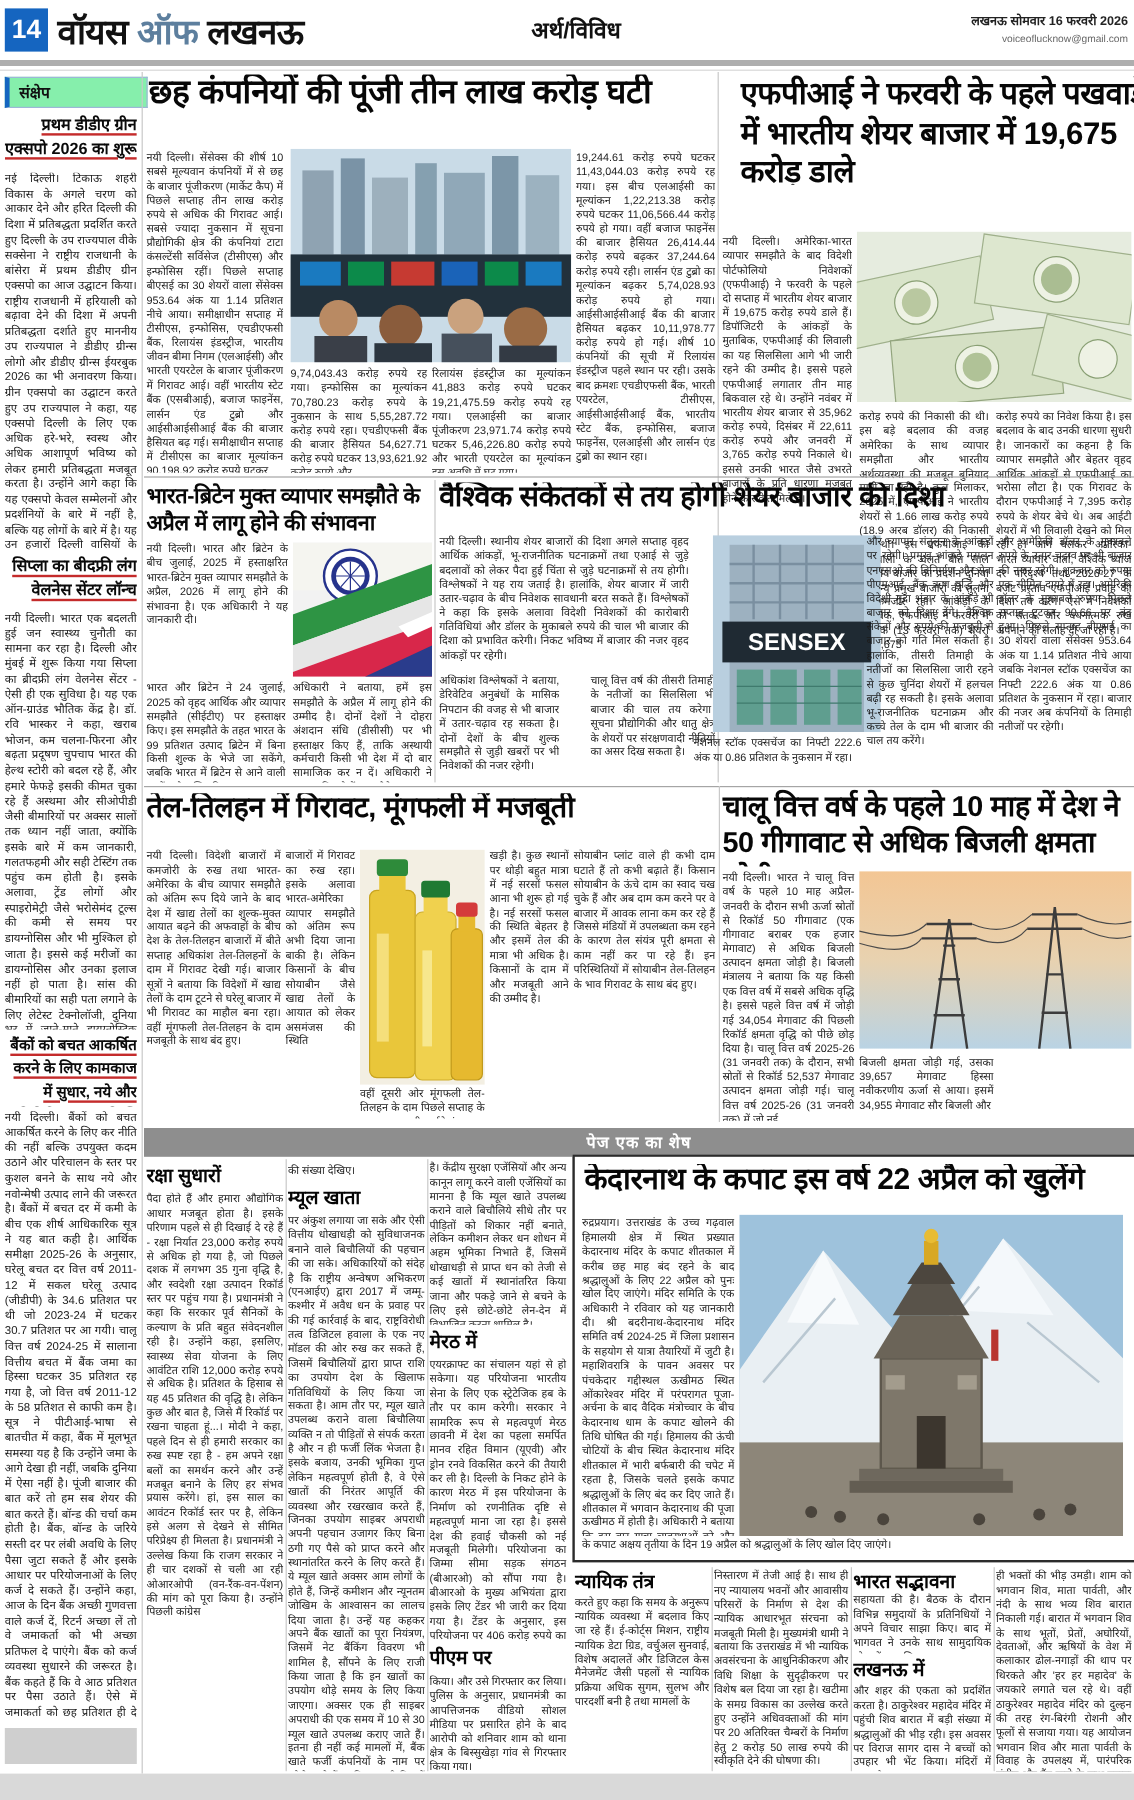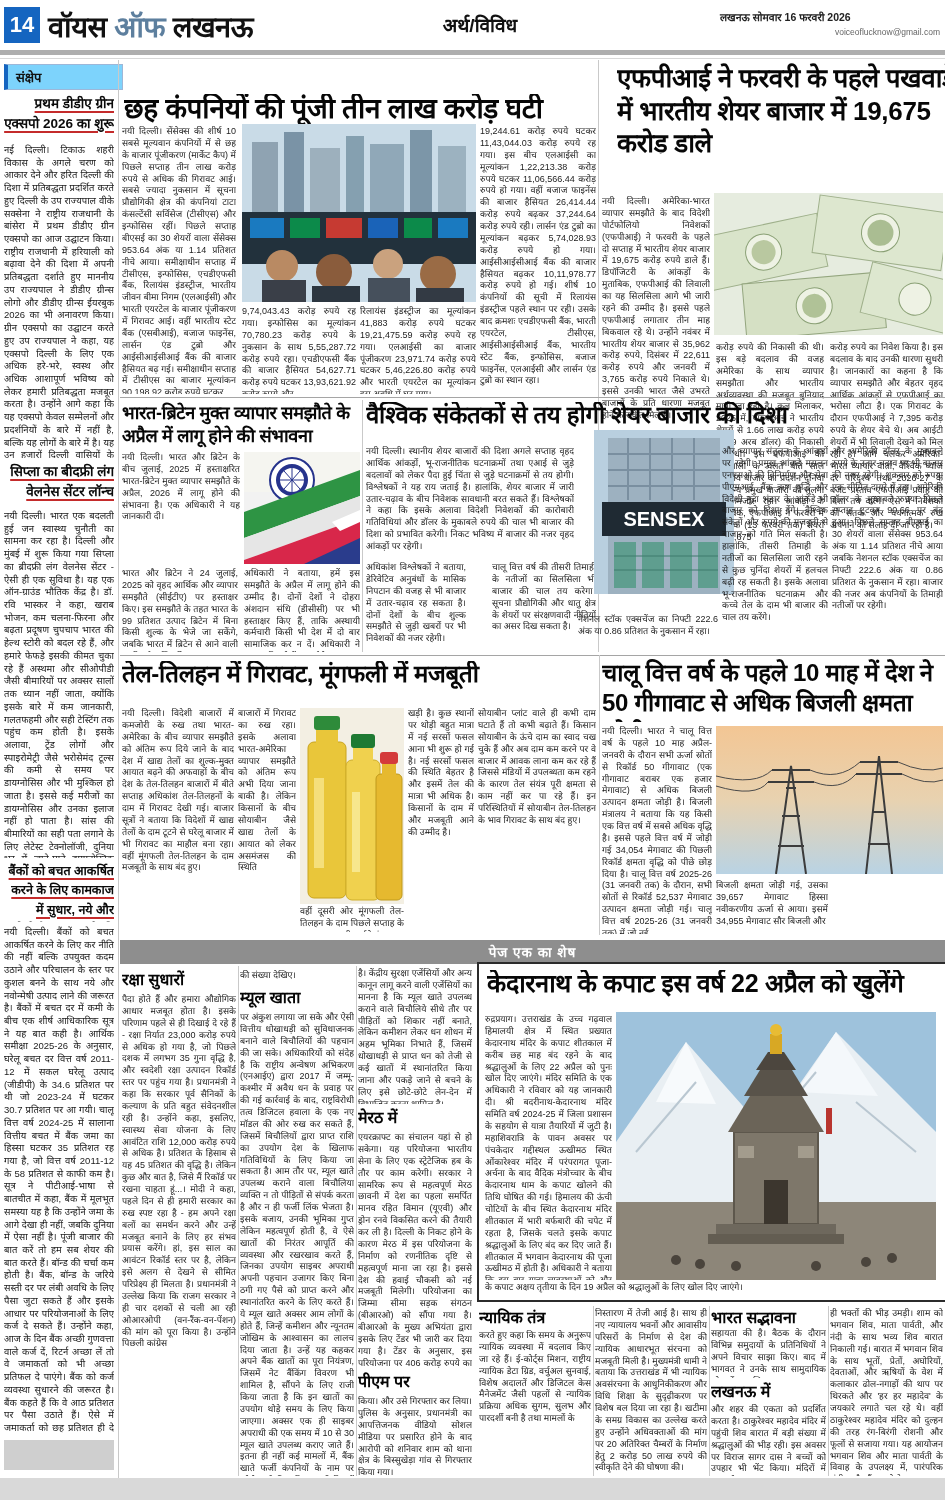--- a/index.html
+++ b/index.html
@@ -13,24 +13,24 @@
   .sb-hd{font-size:13.5px;font-weight:800;line-height:1.5;color:#0a0a0a;overflow:hidden;
          text-decoration:underline;text-decoration-color:#c42b2b;text-decoration-thickness:2px;text-underline-offset:3px;text-align:right;}
   .sec-hd{font-size:16px;font-weight:800;color:#050505;overflow:hidden;white-space:nowrap;}
   .vline{position:absolute;width:1px;background:#c9c9c9;}
   .hline{position:absolute;height:1px;background:#a5a5a5;}
   .band{background:#8e8e8e;color:#fff;font-weight:800;font-size:13.5px;display:flex;align-items:center;justify-content:center;letter-spacing:1px;}
   .kbox{border:2px solid #2b2b2b;background:#fff;padding-left:40px;}
   .graybox{background:#cfcfcf;}
   .masthead{font-size:29px;font-weight:800;letter-spacing:-0.5px;white-space:nowrap;}
   .pagenum{background:#1565c0;color:#fff;font-weight:800;font-size:22px;display:flex;align-items:center;justify-content:center;text-align:right;}
-  .dateline{font-size:10.5px;font-weight:700;color:#222;}
+  .dateline{font-size:10.5px;font-weight:700;text-align:right;color:#222;}
   .email{font-size:8.5px;text-align:right;color:#666;}
   .sankshep{border:1px solid #9db7d8;border-left:4px solid #1565c0;font-size:13px;font-weight:800;
-            display:flex;align-items:center;padding-left:8px;background:#7dd3fc;}
+            display:flex;align-items:center;padding-left:8px;background:#86efac;}
   svg{display:block;}
 </style>
 </head>
 <body>
 
 <div class="page">
 
   <div class="abs pagenum" style="left:4px;top:7px;width:36px;height:36px;">14</div>
   <div class="abs masthead" style="left:48px;top:6px;height:40px;">
     <span>वॉयस</span>
@@ -46,21 +46,21 @@
   <div class="abs sankshep" style="left:4px;top:64px;width:106px;height:24px;">संक्षेप</div>
   <div class="abs sb-hd" style="left:4px;top:94px;width:110px;height:46px;">प्रथम डीडीए ग्रीन एक्सपो 2026 का शुरू</div>
   <div class="abs bt bt9" style="left:4px;top:144px;width:110px;height:314px;">नई दिल्ली। टिकाऊ शहरी विकास के अगले चरण को आकार देने और हरित दिल्ली की दिशा में प्रतिबद्धता प्रदर्शित करते हुए दिल्ली के उप राज्यपाल वीके सक्सेना ने राष्ट्रीय राजधानी के बांसेरा में प्रथम डीडीए ग्रीन एक्सपो का आज उद्घाटन किया। राष्ट्रीय राजधानी में हरियाली को बढ़ावा देने की दिशा में अपनी प्रतिबद्धता दर्शाते हुए माननीय उप राज्यपाल ने डीडीए ग्रीन्स लोगो और डीडीए ग्रीन्स ईयरबुक 2026 का भी अनावरण किया। ग्रीन एक्सपो का उद्घाटन करते हुए उप राज्यपाल ने कहा, यह एक्सपो दिल्ली के लिए एक अधिक हरे-भरे, स्वस्थ और अधिक आशापूर्ण भविष्य को लेकर हमारी प्रतिबद्धता मजबूत करता है। उन्होंने आगे कहा कि यह एक्सपो केवल सम्मेलनों और प्रदर्शनियों के बारे में नहीं है, बल्कि यह लोगों के बारे में है। यह उन हजारों दिल्ली वासियों के लिए सम्मान का प्रतीक है जो अपने घरों के बाहर छोटे छोटे हरे-भरे क्षेत्रों का पोषण करते हैं, अपने बच्चों को स्थानीय पक्षियों के बारे में शिक्षा देते हैं, पौधे लगाते हैं और उनकी देखभाल करते हैं। वे हमारे पर्यावरण की यात्रा के प्रतिदिन के होंगे हैं।</div>
   <div class="abs sb-hd" style="left:4px;top:462px;width:110px;height:44px;">सिप्ला का बीदफ्री लंग वेलनेस सेंटर लॉन्च</div>
   <div class="abs bt bt9" style="left:4px;top:510px;width:110px;height:348px;">नयी दिल्ली। भारत एक बदलती हुई जन स्वास्थ्य चुनौती का सामना कर रहा है। दिल्ली और मुंबई में शुरू किया गया सिप्ला का ब्रीदफ्री लंग वेलनेस सेंटर - ऐसी ही एक सुविधा है। यह एक ऑन-ग्राउंड भौतिक केंद्र है। डॉ. रवि भास्कर ने कहा, खराब भोजन, कम चलना-फिरना और बढ़ता प्रदूषण चुपचाप भारत की हेल्थ स्टोरी को बदल रहे हैं, और हमारे फेफड़े इसकी कीमत चुका रहे हैं अस्थमा और सीओपीडी जैसी बीमारियों पर अक्सर सालों तक ध्यान नहीं जाता, क्योंकि इसके बारे में कम जानकारी, गलतफहमी और सही टेस्टिंग तक पहुंच कम होती है। इसके अलावा, ट्रेंड लोगों और स्पाइरोमेट्री जैसे भरोसेमंद टूल्स की कमी से समय पर डायग्नोसिस और भी मुश्किल हो जाता है। इससे कई मरीजों का डायग्नोसिस और उनका इलाज नहीं हो पाता है। सांस की बीमारियों का सही पता लगाने के लिए लेटेस्ट टेक्नोलॉजी, दुनिया भर में जाने-माने डायग्नोस्टिक प्रोटोकॉल और बहुत ट्रेंड टेक्नीशियन की टीम को एक साथ लाकर, ब्रीदफ्री लंग वेलनेस सेंटर जैसी सुविधाएं सही दिशा में एक कदम हैं। इस अंतर को पाटने के लिए, देखभाल के नए मॉडल उभरने लगे हैं।</div>
   <div class="abs sb-hd" style="left:4px;top:862px;width:110px;height:60px;font-size:12.5px;line-height:1.55;">बैंकों को बचत आकर्षित करने के लिए कामकाज में सुधार, नये और नवोन्मेषी उत्पाद लाने की जरूरत</div>
   <div class="abs bt bt9" style="left:4px;top:926px;width:110px;height:508px;">नयी दिल्ली। बैंकों को बचत आकर्षित करने के लिए कर नीति की नहीं बल्कि उपयुक्त कदम उठाने और परिचालन के स्तर पर कुशल बनने के साथ नये और नवोन्मेषी उत्पाद लाने की जरूरत है। बैंकों में बचत दर में कमी के बीच एक शीर्ष आधिकारिक सूत्र ने यह बात कही है। आर्थिक समीक्षा 2025-26 के अनुसार, घरेलू बचत दर वित्त वर्ष 2011-12 में सकल घरेलू उत्पाद (जीडीपी) के 34.6 प्रतिशत पर थी जो 2023-24 में घटकर 30.7 प्रतिशत पर आ गयी। चालू वित्त वर्ष 2024-25 में सालाना वित्तीय बचत में बैंक जमा का हिस्सा घटकर 35 प्रतिशत रह गया है, जो वित्त वर्ष 2011-12 के 58 प्रतिशत से काफी कम है। सूत्र ने पीटीआई-भाषा से बातचीत में कहा, बैंक में मूलभूत समस्या यह है कि उन्होंने जमा के आगे देखा ही नहीं, जबकि दुनिया में ऐसा नहीं है। पूंजी बाजार की बात करें तो हम सब शेयर की बात करते हैं। बॉन्ड की चर्चा कम होती है। बैंक, बॉन्ड के जरिये सस्ती दर पर लंबी अवधि के लिए पैसा जुटा सकते हैं और इसके आधार पर परियोजनाओं के लिए कर्ज दे सकते हैं। उन्होंने कहा, आज के दिन बैंक अच्छी गुणवत्ता वाले कर्ज दें, रिटर्न अच्छा लें तो वे जमाकर्ता को भी अच्छा प्रतिफल दे पाएंगे। बैंक को कर्ज व्यवस्था सुधारने की जरूरत है। बैंक कहते हैं कि वे आठ प्रतिशत पर पैसा उठाते हैं। ऐसे में जमाकर्ता को छह प्रतिशत ही दे पाते हैं क्योंकि दो प्रतिशत हमारी लागत है। बैंक प्रौद्योगिकी का उपयोग कर, परिचालन स्तर पर कुशलता बढ़ाकर, गैर-जरूरी खर्च को कम कर दो प्रतिशत की अपनी लागत को कम करके ग्राहक को अधिक ब्याज दे सकते हैं। बचत दर में कमी के बीच इसे आकर्षक बनाने के बारे में पूछे जाने पर आधिकारिक सूत्र ने कहा, कर नीति का मकसद अब बचत के लिए लोगों को प्रोत्साहित करना नहीं है।</div>
   <div class="abs graybox" style="left:4px;top:1440px;width:110px;height:30px;"></div>
   <div class="vline" style="left:118px;top:60px;height:1418px;"></div>
 
-  <div class="abs hd nowrap" style="left:124px;top:62px;width:470px;height:58px;font-size:28px;margin-top:32px;">छह कंपनियों की पूंजी तीन लाख करोड़ घटी</div>
+  <div class="abs hd nowrap" style="left:124px;top:62px;width:470px;height:58px;font-size:28px;">छह कंपनियों की पूंजी तीन लाख करोड़ घटी</div>
   <div class="abs bt" style="left:122px;top:126px;width:114px;height:268px;">नयी दिल्ली। सेंसेक्स की शीर्ष 10 सबसे मूल्यवान कंपनियों में से छह के बाजार पूंजीकरण (मार्केट कैप) में पिछले सप्ताह तीन लाख करोड़ रुपये से अधिक की गिरावट आई। सबसे ज्यादा नुकसान में सूचना प्रौद्योगिकी क्षेत्र की कंपनियां टाटा कंसल्टेंसी सर्विसेज (टीसीएस) और इन्फोसिस रहीं। पिछले सप्ताह बीएसई का 30 शेयरों वाला सेंसेक्स 953.64 अंक या 1.14 प्रतिशत नीचे आया। समीक्षाधीन सप्ताह में टीसीएस, इन्फोसिस, एचडीएफसी बैंक, रिलायंस इंडस्ट्रीज, भारतीय जीवन बीमा निगम (एलआईसी) और भारती एयरटेल के बाजार पूंजीकरण में गिरावट आई। वहीं भारतीय स्टेट बैंक (एसबीआई), बजाज फाइनेंस, लार्सन एंड टुब्रो और आईसीआईसीआई बैंक की बाजार हैसियत बढ़ गई। समीक्षाधीन सप्ताह में टीसीएस का बाजार मूल्यांकन 90,198.92 करोड़ रुपये घटकर</div>
 
   <div class="abs" style="left:242px;top:124px;width:234px;height:178px;">
     <svg width="234" height="178" viewBox="0 0 234 178">
       <rect width="234" height="178" fill="#c9dbe7"></rect>
       <rect x="10" y="18" width="26" height="70" fill="#8fa3b2"></rect>
         <rect x="42" y="8" width="20" height="80" fill="#7a93a6"></rect>
       <rect x="68" y="24" width="30" height="64" fill="#9db0bd"></rect>
         <rect x="104" y="12" width="18" height="76" fill="#85a0b0"></rect>
       <rect x="128" y="20" width="34" height="68" fill="#90a8b8"></rect>
@@ -148,21 +148,21 @@
 
   <div class="abs bt" style="left:122px;top:568px;width:116px;height:84px;">भारत और ब्रिटेन ने 24 जुलाई, 2025 को वृहद आर्थिक और व्यापार समझौते (सीईटीए) पर हस्ताक्षर किए। इस समझौते के तहत भारत के 99 प्रतिशत उत्पाद ब्रिटेन में बिना किसी शुल्क के भेजे जा सकेंगे, जबकि भारत में ब्रिटेन से आने वाली कारों और व्हिस्की पर कम शुल्क लगेगा।</div>
   <div class="abs bt" style="left:244px;top:568px;width:116px;height:84px;">अधिकारी ने बताया, हमें इस समझौते के अप्रैल में लागू होने की उम्मीद है। दोनों देशों ने दोहरा अंशदान संधि (डीसीसी) पर भी हस्ताक्षर किए हैं, ताकि अस्थायी कर्मचारी किसी भी देश में दो बार सामाजिक कर न दें। अधिकारी ने बताया कि दोनों समझौते एक साथ लागू किए जा सकते हैं।</div>
 
   <div class="vline" style="left:362px;top:400px;height:252px;"></div>
   <div class="abs hd nowrap" style="left:366px;top:402px;width:577px;height:40px;font-size:24px;">वैश्विक संकेतकों से तय होगी शेयर बाजार की दिशा</div>
   <div class="abs bt" style="left:366px;top:446px;width:208px;height:114px;">नयी दिल्ली। स्थानीय शेयर बाजारों की दिशा अगले सप्ताह वृहद आर्थिक आंकड़ों, भू-राजनीतिक घटनाक्रमों तथा एआई से जुड़े बदलावों को लेकर पैदा हुई चिंता से जुड़े घटनाक्रमों से तय होगी। विश्लेषकों ने यह राय जताई है। हालांकि, शेयर बाजार में जारी उतार-चढ़ाव के बीच निवेशक सावधानी बरत सकते हैं। विश्लेषकों ने कहा कि इसके अलावा विदेशी निवेशकों की कारोबारी गतिविधियां और डॉलर के मुकाबले रुपये की चाल भी बाजार की दिशा को प्रभावित करेगी। निकट भविष्य में बाजार की नजर वृहद आंकड़ों पर रहेगी।</div>
   <div class="abs bt" style="left:366px;top:562px;width:100px;height:90px;">अधिकांश विश्लेषकों ने बताया, डेरिवेटिव अनुबंधों के मासिक निपटान की वजह से भी बाजार में उतार-चढ़ाव रह सकता है। दोनों देशों के बीच शुल्क समझौते से जुड़ी खबरों पर भी निवेशकों की नजर रहेगी।</div>
   <div class="abs bt" style="left:492px;top:562px;width:104px;height:90px;">चालू वित्त वर्ष की तीसरी तिमाही के नतीजों का सिलसिला भी बाजार की चाल तय करेगा। सूचना प्रौद्योगिकी और धातु क्षेत्र के शेयरों पर संरक्षणवादी नीतियों का असर दिख सकता है।</div>
 
-  <div class="abs" style="left:578px;top:430px;width:124px;height:164px;padding-left:16px;">
+  <div class="abs" style="left:578px;top:446px;width:124px;height:164px;padding-left:16px;">
     <svg width="140" height="164" viewBox="0 0 140 164">
       <rect width="140" height="164" fill="#b9cfdf"></rect>
       <rect x="14" y="8" width="112" height="156" fill="#9db1c0"></rect>
       <g stroke="#7a8fa0" stroke-width="2">
         <line x1="14" y1="24" x2="126" y2="24"></line>
           <line x1="14" y1="40" x2="126" y2="40"></line>
           <line x1="14" y1="56" x2="126" y2="56"></line>
         <line x1="34" y1="8" x2="34" y2="70"></line>
           <line x1="56" y1="8" x2="56" y2="70"></line>
           <line x1="78" y1="8" x2="78" y2="70"></line>

